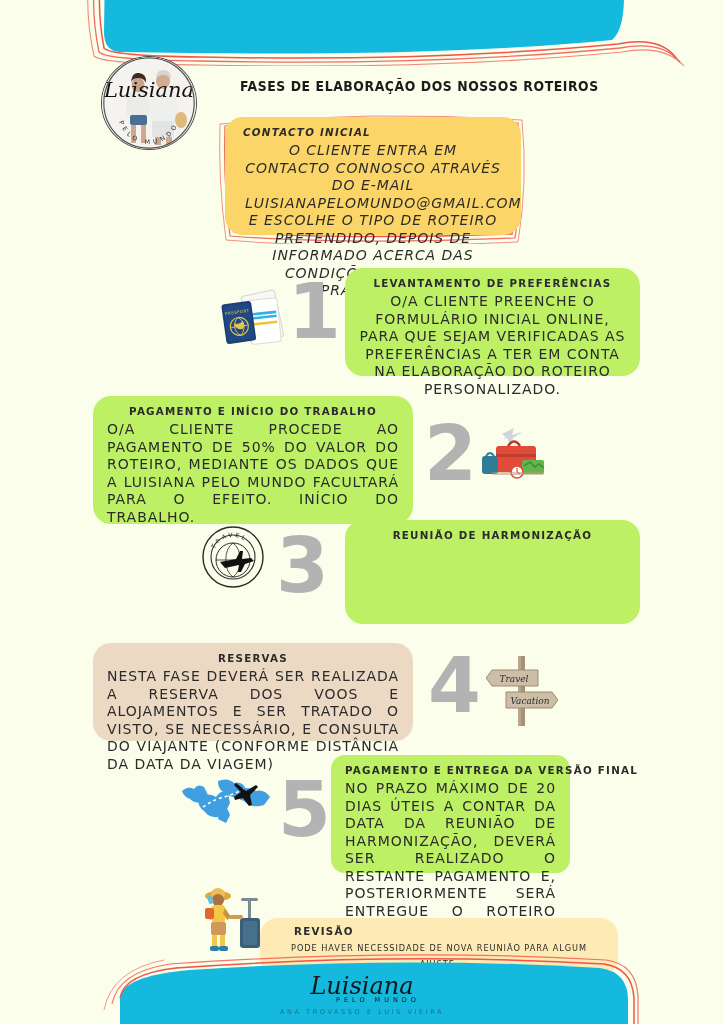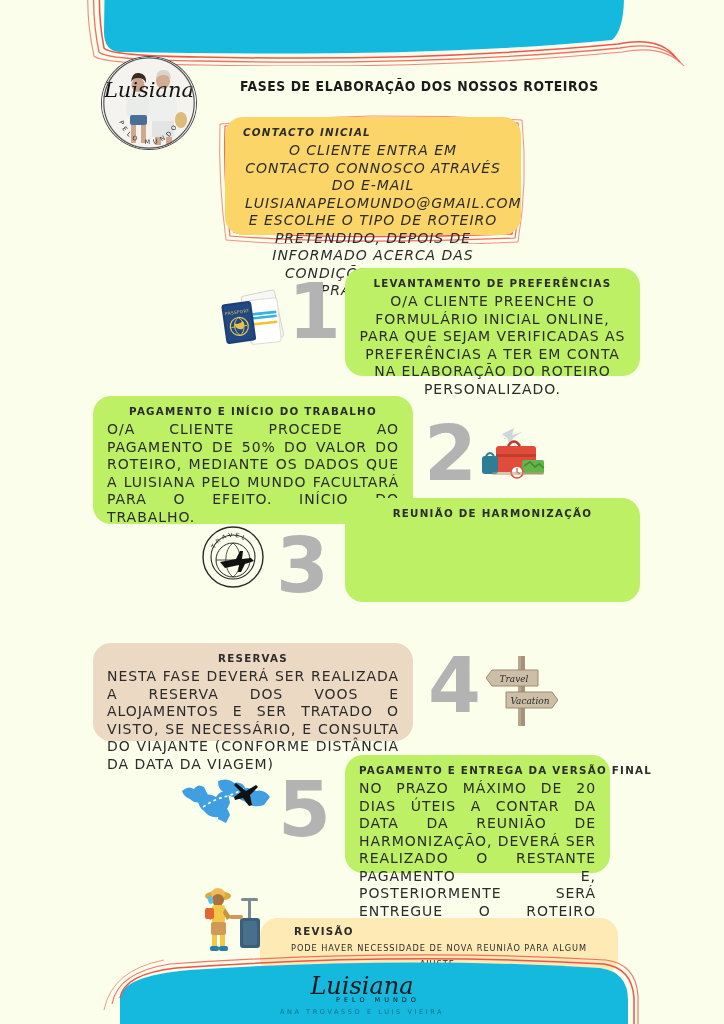--- a/index.html
+++ b/index.html
@@ -216,21 +216,21 @@
         </defs>
       <text font-family="DejaVu Sans, sans-serif" font-size="6" letter-spacing="2.4" fill="#2a2a2a">
         <textPath href="#stamparc" startOffset="13%">TRAVEL</textPath>
       </text>
       <path d="M20,38 l16,-3 4,-8 3,0 -1,8 9,-1 3,3 -9,3 -4,8 -3,0 1,-7 -14,3Z" fill="#111"></path>
     </svg>
   </div>
 
   <div class="step-num" style="left:276px;top:528px;">3</div>
 
-  <div class="card green" style="left:345px;top:498px;width:295px;height:104px;">
+  <div class="card green" style="left:345px;top:520px;width:295px;height:104px;">
     <div class="c-title">REUNIÃO DE HARMONIZAÇÃO</div>
   </div>
 
   <div class="card beige" style="left:93px;top:643px;width:320px;height:98px;">
     <div class="c-title">RESERVAS</div>
     <div class="c-body just">NESTA FASE DEVERÁ SER REALIZADA A RESERVA DOS VOOS E ALOJAMENTOS E SER TRATADO O VISTO, SE NECESSÁRIO, E CONSULTA DO VIAJANTE (CONFORME DISTÂNCIA DA DATA DA VIAGEM)</div>
   </div>
 
   <div class="step-num" style="left:428px;top:648px;">4</div>
 
@@ -258,21 +258,21 @@
         <path d="M56,16 q12,-6 20,0 q8,-2 14,6 l-6,8 q-12,4 -20,-4 q-8,-2 -8,-10Z"></path>
         <path d="M40,30 q8,2 10,10 l-4,8 -8,-4 Z"></path>
       </g>
       <path d="M14,40 q14,-14 30,-18 q14,-4 26,-12" fill="none" stroke="#fff" stroke-width="1.6" stroke-dasharray="3 3"></path>
       <path d="M56,8 l10,8 10,-6 2,2 -8,8 2,10 -3,1 -6,-8 -8,2 -1,-3 7,-5 -7,-7Z" fill="#111"></path>
     </svg>
   </div>
 
   <div class="step-num" style="left:278px;top:772px;">5</div>
 
-  <div class="card green" style="left:345px;top:755px;width:265px;height:118px;">
+  <div class="card green" style="left:331px;top:755px;width:239px;height:118px;border-radius:14px;">
     <div class="c-title">PAGAMENTO E ENTREGA DA VERSÃO FINAL</div>
     <div class="c-body just">NO PRAZO MÁXIMO DE 20 DIAS ÚTEIS A CONTAR DA DATA DA REUNIÃO DE HARMONIZAÇÃO, DEVERÁ SER REALIZADO O RESTANTE PAGAMENTO E, POSTERIORMENTE SERÁ ENTREGUE O ROTEIRO PERSONALIZADO NA SUA VERSÃO DEFINITIVA.</div>
   </div>
 
   <div class="icon-art" style="left:192px;top:884px;">
     <svg width="76" height="72" viewBox="0 0 76 72">
       <ellipse cx="26" cy="12" rx="13" ry="5" fill="#e0a63f"></ellipse>
       <ellipse cx="26" cy="10" rx="7" ry="6" fill="#f0bb5b"></ellipse>
       <ellipse cx="26" cy="16" rx="6" ry="6" fill="#a9713f"></ellipse>
       <rect x="20" y="21" width="13" height="18" rx="3" fill="#f2c846"></rect>

